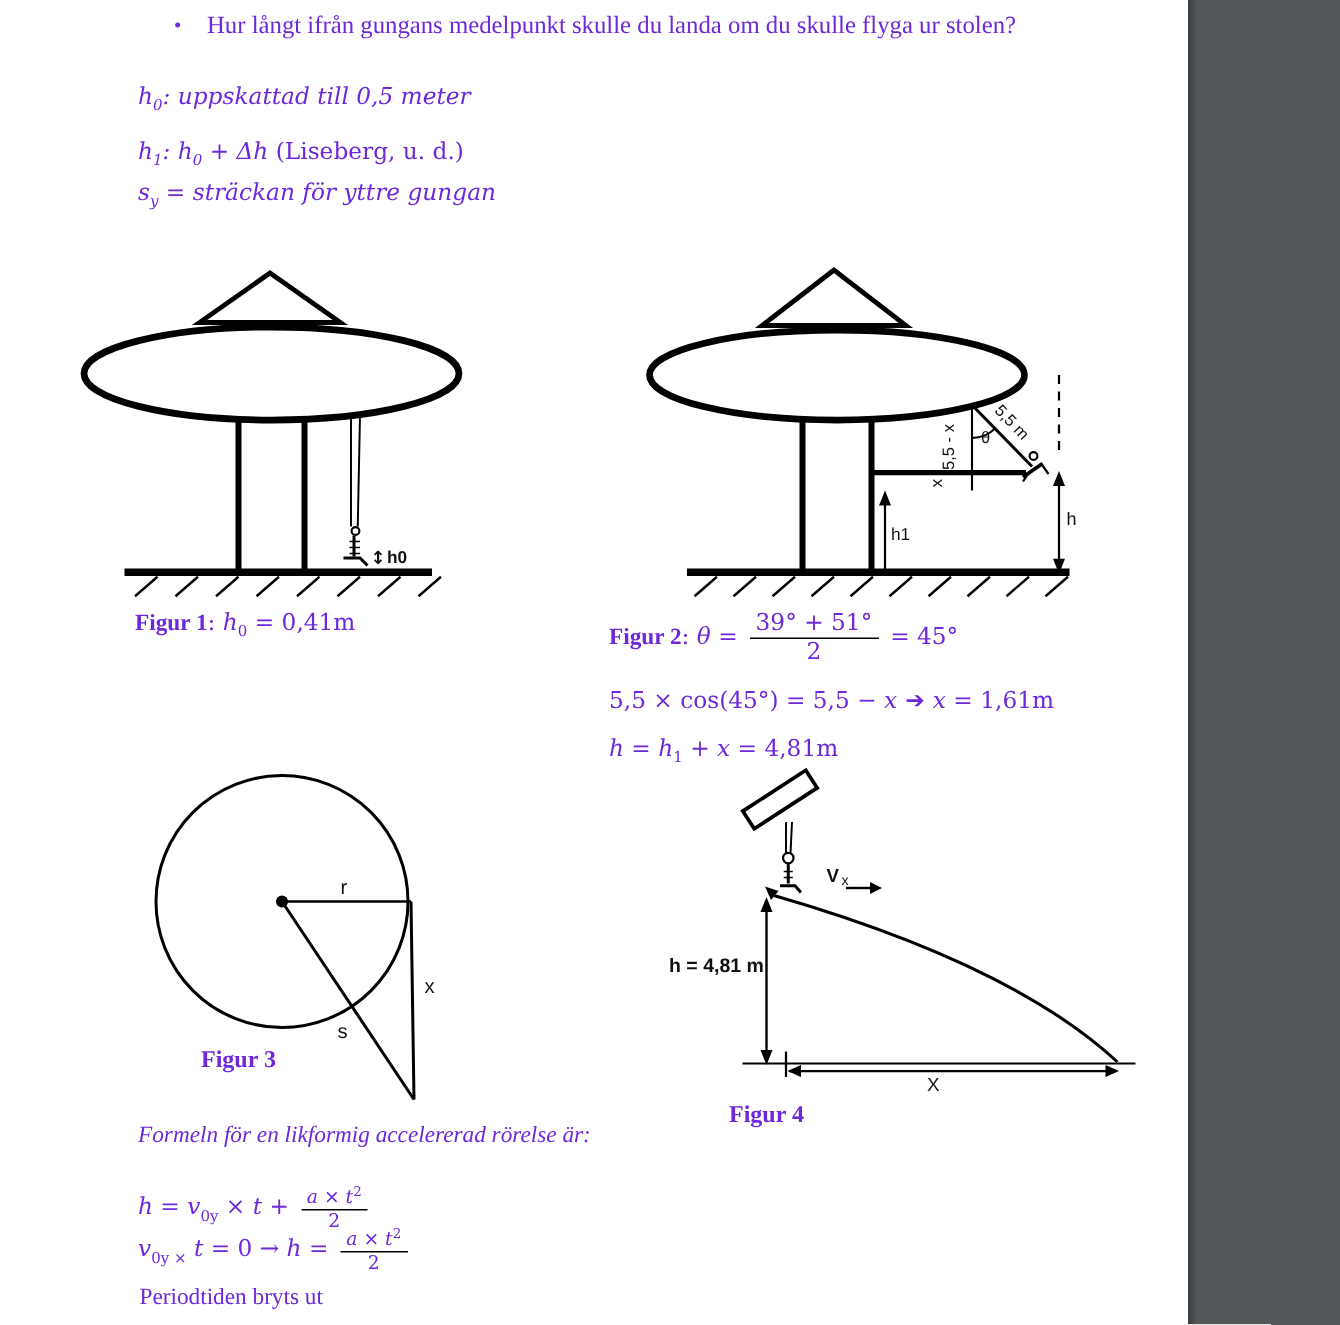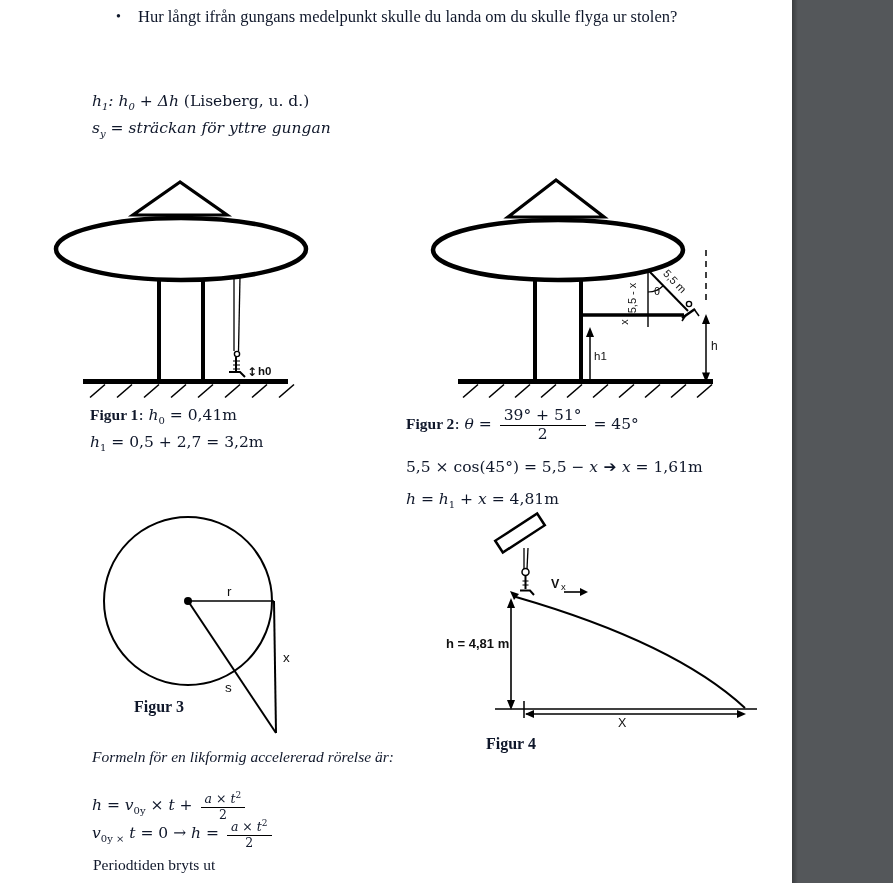--- a/index.html
+++ b/index.html
@@ -1,17 +1,17 @@
 <!DOCTYPE html>
 <html><head>
 <meta charset="utf-8">
 <style>
   html,body{margin:0;padding:0;background:#fff;}
   .page{position:relative;width:893px;height:883px;background:#ffffff;overflow:hidden;
-        font-family:"Liberation Serif",serif;color:#0f172a;}
+        font-family:"Liberation Serif",serif;color:#6d28d9;}
   .sidebar{position:absolute;left:792px;top:0;width:101px;height:883px;background:#54575a;}
   .edge-shadow{position:absolute;left:792px;top:0;width:6px;height:883px;
         background:linear-gradient(to right,rgba(0,0,0,0.30),rgba(0,0,0,0));}
   .line{position:absolute;white-space:nowrap;font-size:15.5px;}
   .q{font-size:16.5px;}
   .bullet{display:inline-block;width:22px;font-size:14px;vertical-align:1px;}
   .math{font-family:"DejaVu Serif",serif;}
   .ital{font-style:italic;}
   .upright{font-style:normal;text-align:right;}
   b.cap{font-weight:bold;font-family:"Liberation Serif",serif;}
@@ -30,20 +30,21 @@
   .lbl{font-family:"Liberation Sans","DejaVu Sans",sans-serif;fill:#111;}
   .dj{font-family:"DejaVu Sans",sans-serif;fill:#111;}
 </style>
 </head>
 <body>
 
 <div class="page">
 
   <div class="line q" style="left:116px;top:7px;"><span class="bullet">•</span><span>Hur långt ifrån gungans medelpunkt skulle du landa om du skulle flyga ur stolen?</span></div>
 
+  <div class="line math ital" style="left:92px;top:55px;"><span>h</span><sub>0</sub><span>: uppskattad till 0,5 meter</span></div>
 
   <div class="line math ital" style="left:92px;top:92px;"><span>h</span><sub>1</sub><span>: h</span><sub>0</sub><span> + Δh </span><span class="upright">(Liseberg, u. d.)</span></div>
 
   <div class="line math ital" style="left:92px;top:119px;"><span>s</span><sub>y</sub><span> = sträckan för yttre gungan</span></div>
 
 
   <svg style="left:40px;top:168px;" width="290" height="232" viewBox="0 0 290 232">
     <polygon class="wfill" stroke-width="3.2" points="140,14 93,47 187,47"></polygon>
     <ellipse class="wfill" stroke-width="4.5" cx="141" cy="81" rx="125" ry="31"></ellipse>
     <g>
@@ -71,21 +72,20 @@
       <line class="sk" stroke-width="1.6" x1="104" y1="229.5" x2="119" y2="216.5"></line>
       <line class="sk" stroke-width="1.6" x1="131" y1="229.5" x2="146" y2="216.5"></line>
       <line class="sk" stroke-width="1.6" x1="158" y1="229.5" x2="173" y2="216.5"></line>
       <line class="sk" stroke-width="1.6" x1="185" y1="229.5" x2="200" y2="216.5"></line>
       <line class="sk" stroke-width="1.6" x1="212" y1="229.5" x2="227" y2="216.5"></line>
       <line class="sk" stroke-width="1.6" x1="239" y1="229.5" x2="254" y2="216.5"></line>
     </g>
   </svg>
 
   <div class="line math" style="left:90px;top:406px;"><b class="cap">Figur 1</b><span>: </span><i>h</i><sub>0</sub><span> = 0,41m</span></div>
-  <div class="line math" style="left:90px;top:433px;"><i>h</i><sub>1</sub><span> = 0,5 + 2,7 = 3,2m</span></div>
 
   <svg style="left:430px;top:168px;" width="300" height="232" viewBox="0 0 300 232">
     <polygon class="wfill" stroke-width="3.2" points="126,12 78,49 174,49"></polygon>
     <ellipse class="wfill" stroke-width="4.5" cx="128" cy="82" rx="125" ry="30"></ellipse>
     <g>
       <line class="sk" stroke-width="4" x1="105" y1="112" x2="105" y2="212"></line>
       <line class="sk" stroke-width="4" x1="151" y1="112" x2="151" y2="212"></line>
     </g>
     <line class="sk" stroke-width="3.5" x1="151" y1="147" x2="254" y2="147"></line>
     <line class="sk" stroke-width="1.4" x1="218" y1="102" x2="218" y2="159"></line>

